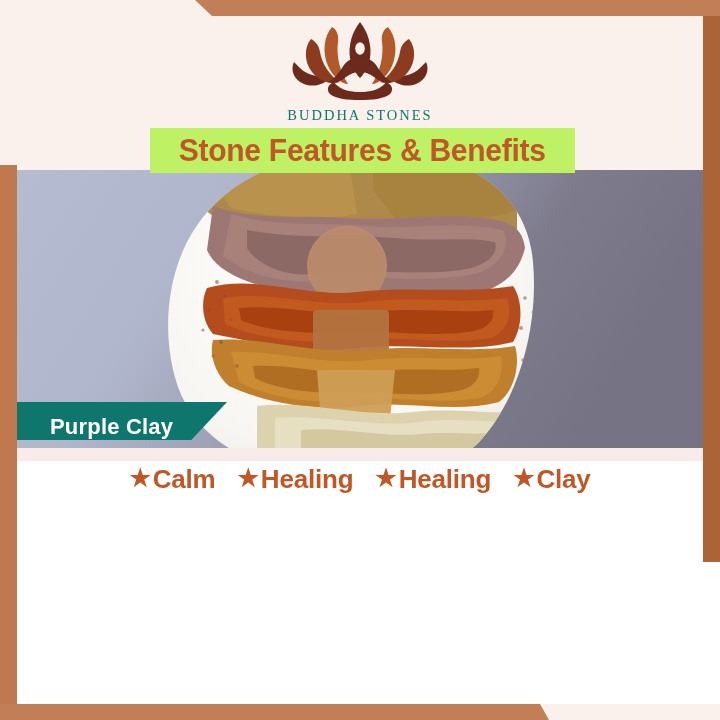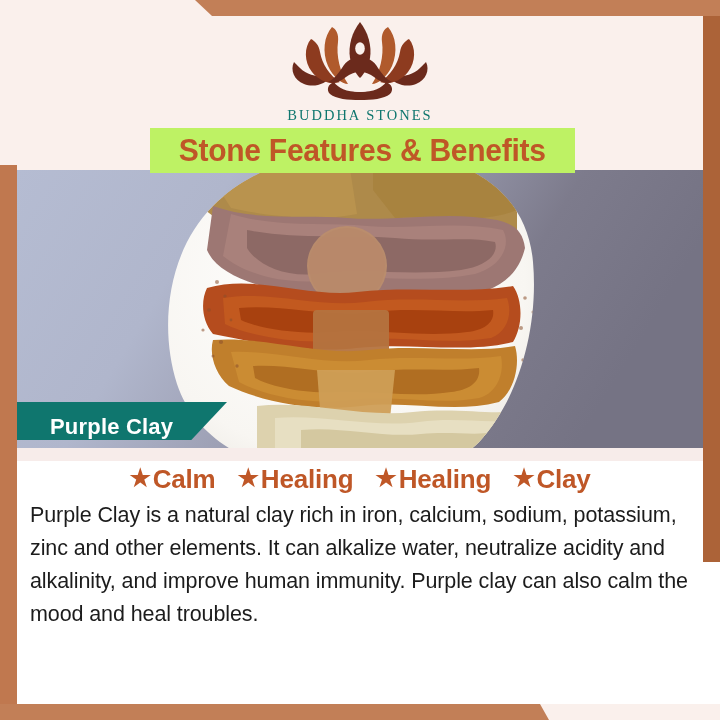--- a/index.html
+++ b/index.html
@@ -305,21 +305,20 @@
     <span class="benefit gap-wide">
       <span class="star">★</span>
         <span>Healing</span>
     </span>
     <span class="benefit">
       <span class="star">★</span>
         <span>Clay</span>
     </span>
   </div>
 
-  <p class="body-copy">Purple Clay is a natural clay rich in iron, calcium, sodium, potassium, zinc and other elements. It can alkalize water, neutralize acidity and alkalinity, and improve human immunity. Purple clay can also calm the mood and heal troubles.</p>
 
   <div class="frame-top"></div>
   <div class="frame-right"></div>
   <div class="frame-right-top"></div>
   <div class="frame-left"></div>
   <div class="frame-bottom-right"></div>
   <div class="frame-bottom"></div>
 
 </div>
 

